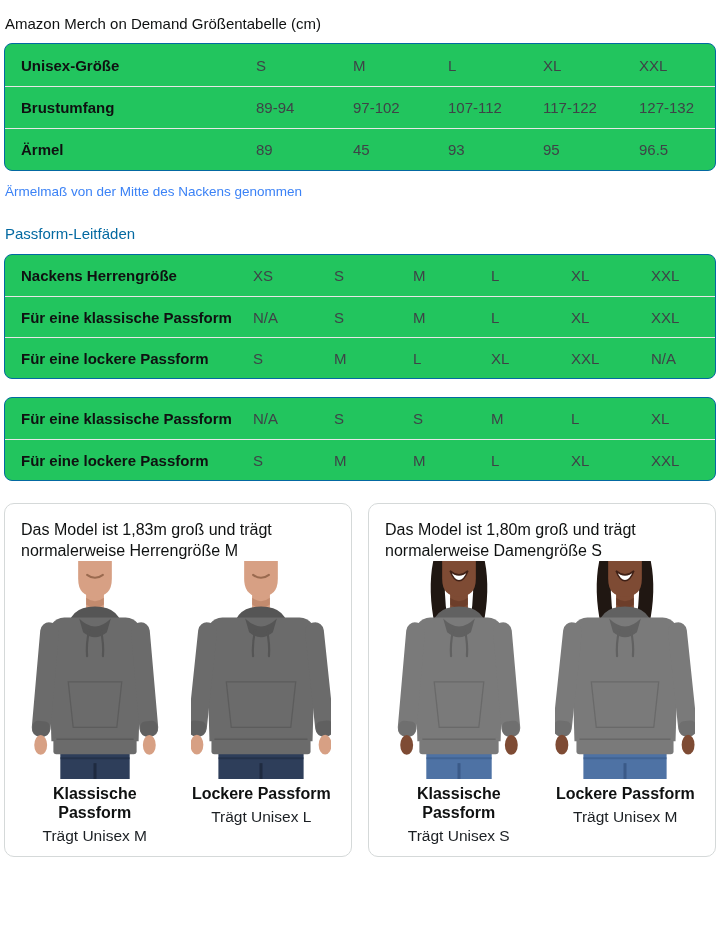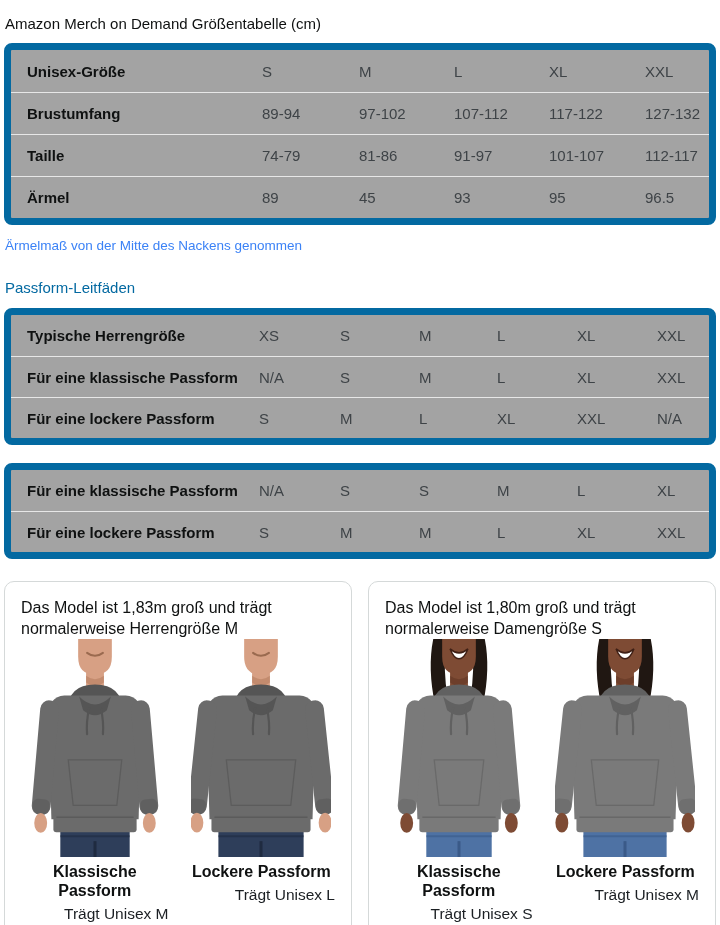--- a/index.html
+++ b/index.html
@@ -6,21 +6,21 @@
   html,body { background:#fff; }
   body {
     width:720px; height:925px; overflow:hidden; position:relative;
     font-family:"Liberation Sans","DejaVu Sans",sans-serif;
     color:#0f1111;
   }
   .page { padding:3px 4px 0 4px; }
 
   .title { font-size:15px; font-weight:400; color:#0f1111; margin:12px 0 11px 1px; }
 
-  .tblwrap { border:7px solid #0369a1; border-radius:8px; overflow:hidden; width:712px; background:#a3a3a3; }
+  .tblwrap { border:1px solid #0369a1; border-radius:8px; overflow:hidden; width:712px; background:#22c55e; }
   table { border-collapse:separate; border-spacing:0; width:100%; table-layout:fixed; }
   td { font-size:15px; color:#3e4347; height:42px; vertical-align:middle; padding:0; white-space:nowrap; overflow:hidden; }
   td.lbl { font-weight:700; color:#0f1111; padding-left:16px; }
   tr + tr td { border-top:1px solid #e7e7e7; }
   .fit td { height:41px; }
 
   .note { font-size:13.5px; color:#3b82f6; margin:13px 0 0 1px; }
   .fit-title { font-size:15px; color:#0369a1; margin:26px 0 12px 1px; }
   .gap { height:18px; }
 
@@ -28,21 +28,21 @@
   .card {
     width:348px; height:354px; border:1px solid #d5d9d9; border-radius:10px;
     padding:15px 16px 0 16px; background:#fff;
   }
   .card-heading { font-size:16px; font-weight:400; line-height:21px; color:#0f1111; width:302px; margin-bottom:0; }
   .models { display:flex; justify-content:space-between;gap:19px; }
   .model-fig { width:155px; text-align:center; }
   .model-img { width:140px; height:218px; margin:0 auto; }
   .model-img svg { display:block; }
   .cap-fit { font-size:16px; font-weight:700; color:#0f1111; margin-top:5px; line-height:19px; }
-  .cap-wears { font-size:15.5px; font-weight:400; color:#1b1f23; margin-top:4px; line-height:19px;text-align:right; }
+  .cap-wears { font-size:15.5px; font-weight:400; color:#1b1f23; margin-top:4px; line-height:19px; }
 </style>
 </head>
 <body>
 
 <div class="page">
 
   <div class="title">Amazon Merch on Demand Größentabelle (cm)</div>
 
   <div class="tblwrap">
     <table>
@@ -65,28 +65,20 @@
       </tr>
       <tr>
         <td class="lbl">Brustumfang</td>
         <td>89-94</td>
         <td>97-102</td>
         <td>107-112</td>
         <td>117-122</td>
         <td>127-132</td>
       </tr>
       <tr>
-        <td class="lbl">Taille</td>
-        <td>74-79</td>
-        <td>81-86</td>
-        <td>91-97</td>
-        <td>101-107</td>
-        <td>112-117</td>
-      </tr>
-      <tr>
         <td class="lbl">Ärmel</td>
         <td>89</td>
         <td>45</td>
         <td>93</td>
         <td>95</td>
         <td>96.5</td>
       </tr>
     </tbody>
       </table>
   </div>
@@ -101,21 +93,21 @@
           <col style="width:248px">
           <col style="width:81px">
           <col style="width:79px">
           <col style="width:78px">
           <col style="width:80px">
           <col style="width:80px">
           <col style="width:66px">
         </colgroup>
       <tbody>
           <tr>
-        <td class="lbl">Typische Herrengröße</td>
+        <td class="lbl">Nackens Herrengröße</td>
         <td>XS</td>
         <td>S</td>
         <td>M</td>
         <td>L</td>
         <td>XL</td>
         <td>XXL</td>
       </tr>
       <tr>
         <td class="lbl">Für eine klassische Passform</td>
         <td>N/A</td>

